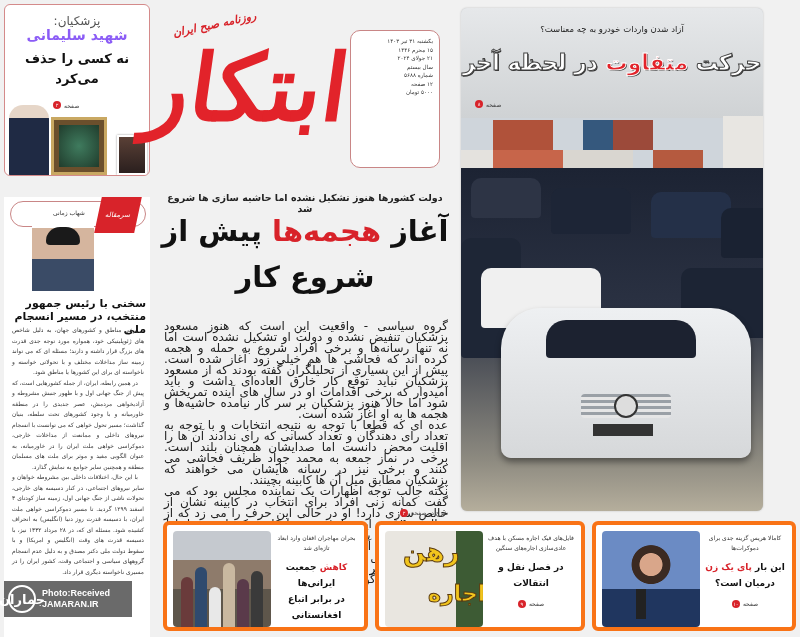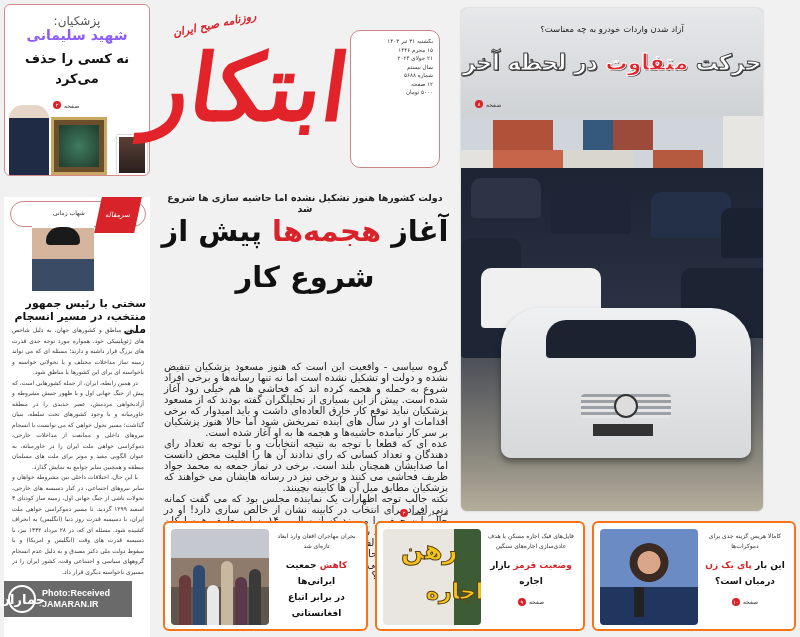--- a/index.html
+++ b/index.html
@@ -25,21 +25,21 @@
   .mast { left: 160px; top: 2px; width: 290px; height: 165px; }
   .logo { position: absolute; left: 8px; top: 6px; width: 180px; height: 160px; color: #e2232a; font-family: "DejaVu Serif", serif; font-weight: bold; font-size: 92px; line-height: 160px; text-align: center; letter-spacing: -6px; transform: skewX(-8deg); }
   .sublogo { position: absolute; left: 12px; top: 16px; font-size: 11px; color: #d8232a; font-style: italic; font-weight: bold; transform: rotate(-12deg); }
   .datebox { position: absolute; left: 190px; top: 28px; width: 90px; height: 138px; border: 1px solid #c98686; border-radius: 10px; background: #fff; padding: 6px 6px; }
   .datebox div { font-size: 5.6px; line-height: 8.5px; color: #333; text-align: right; }
 
   
   .lead-kicker { left: 160px; top: 192px; width: 290px; text-align: center; font-size: 9.5px; font-weight: bold; color: #222; }
   .lead-title { left: 160px; top: 208px; width: 290px; text-align: center; font-size: 29px; font-weight: 900; line-height: 46px; color: #111; font-family: "DejaVu Sans", sans-serif; }
   .lead-title .red { color: #d8232a; }
-  .lead-body { left: 164px; top: 321px; width: 284px; font-size: 10px; line-height: 11px; text-align: justify; color: #222; margin-top: 40px; }
+  .lead-body { left: 164px; top: 321px; width: 284px; font-size: 12px; line-height: 11px; text-align: justify; color: #222; }
   .lead-body p { margin-bottom: 0; }
   .lead-more { left: 164px; top: 500px; width: 284px; text-align: right; }
 
   
   .box-tr { left: 461px; top: 8px; width: 302px; height: 503px; border-radius: 6px; overflow: hidden; background: #cfd5db; box-shadow: 0 0 2px #bbb; }
   .box-tr .sky { position: absolute; inset: 0 0 auto 0; height: 110px; background: linear-gradient(#e6e8ea, #cfd2d4); }
   .box-tr .kicker { position: absolute; top: 16px; left: 0; right: 0; text-align: center; font-size: 8.5px; color: #222; }
   .box-tr .title { position: absolute; top: 42px; left: 0; right: 0; text-align: center; font-size: 22px; font-weight: 900; color: #fff; -webkit-text-stroke: 1px #444; text-shadow: 1px 1px 0 #333; }
   .box-tr .title .red { color: #e2232a; -webkit-text-stroke: 1px #fff; }
   .box-tr .page-ref { position: absolute; top: 92px; left: 14px; }
@@ -63,21 +63,21 @@
   .ed-title { position: absolute; top: 100px; left: 4px; right: 4px; text-align: right; font-size: 11px; font-weight: bold; line-height: 13px; color: #111; }
   .ed-body { position: absolute; top: 128px; left: 8px; right: 6px; font-size: 5.9px; line-height: 10.5px; text-align: justify; color: #333; }
   .ed-body p { text-indent: 6px; }
 
   
   .wm { left: 4px; top: 581px; width: 128px; height: 36px; background: rgba(80,80,80,.85); display: flex; align-items: center; direction: ltr; padding-left: 4px; gap: 6px; }
   .wm-logo { width: 28px; height: 28px; border-radius: 50%; border: 2px solid #fff; color: #fff; font-size: 13px; display: flex; align-items: center; justify-content: center; font-weight: bold; }
   .wm-text { color: #fff; font-family: "Liberation Sans", sans-serif; font-size: 9px; line-height: 11px; font-weight: bold; }
 
   
-  .bbox { top: 521px; height: 110px; background: #fff; border: 2px solid #f97316; border-radius: 6px; overflow: hidden; }
+  .bbox { top: 521px; height: 110px; background: #fff; border: 4px solid #f97316; border-radius: 6px; overflow: hidden; }
   .bbox .photo { position: absolute; left: 6px; top: 6px; width: 98px; height: 96px; border-radius: 4px; overflow: hidden; }
   .bbox .texts { position: absolute; left: 108px; right: 6px; top: 8px; text-align: center; }
   .bbox .kicker { font-size: 6px; line-height: 10px; color: #333; }
   .bbox .title { font-size: 9px; font-weight: 900; line-height: 16px; color: #111; margin-top: 6px; }
   .bbox .title .red { color: #d8232a; }
   .bbox .page-ref { margin-top: 4px; }
   .b1 { left: 163px; width: 205px; }
   .b2 { left: 375px; width: 210px; }
   .b3 { left: 592px; width: 204px; }
 
@@ -216,21 +216,21 @@
 </div>
 
 <div class="abs bbox b2">
   <div class="photo ph-rent">
     <span style="left:18px;top:6px;font-size:26px;">رهن</span>
     <span style="left:8px;top:50px;font-size:22px;margin-left:35px;">اجاره</span>
   </div>
   <div class="texts">
     <div class="kicker">فایل‌های فیک اجاره مسکن با هدف عادی‌سازی اجاره‌های سنگین</div>
     <div class="title">
-      <div><span class="red">وضعیت قرمز</span><span> بازار اجاره</span></div>
+      <div>در فصل نقل و انتقالات</div>
     </div>
     <span class="page-ref">
       <span>صفحه</span>
       <span class="page-dot">۹</span>
     </span>
   </div>
 </div>
 
 <div class="abs bbox b3">
   <div class="photo ph-harris"></div>

